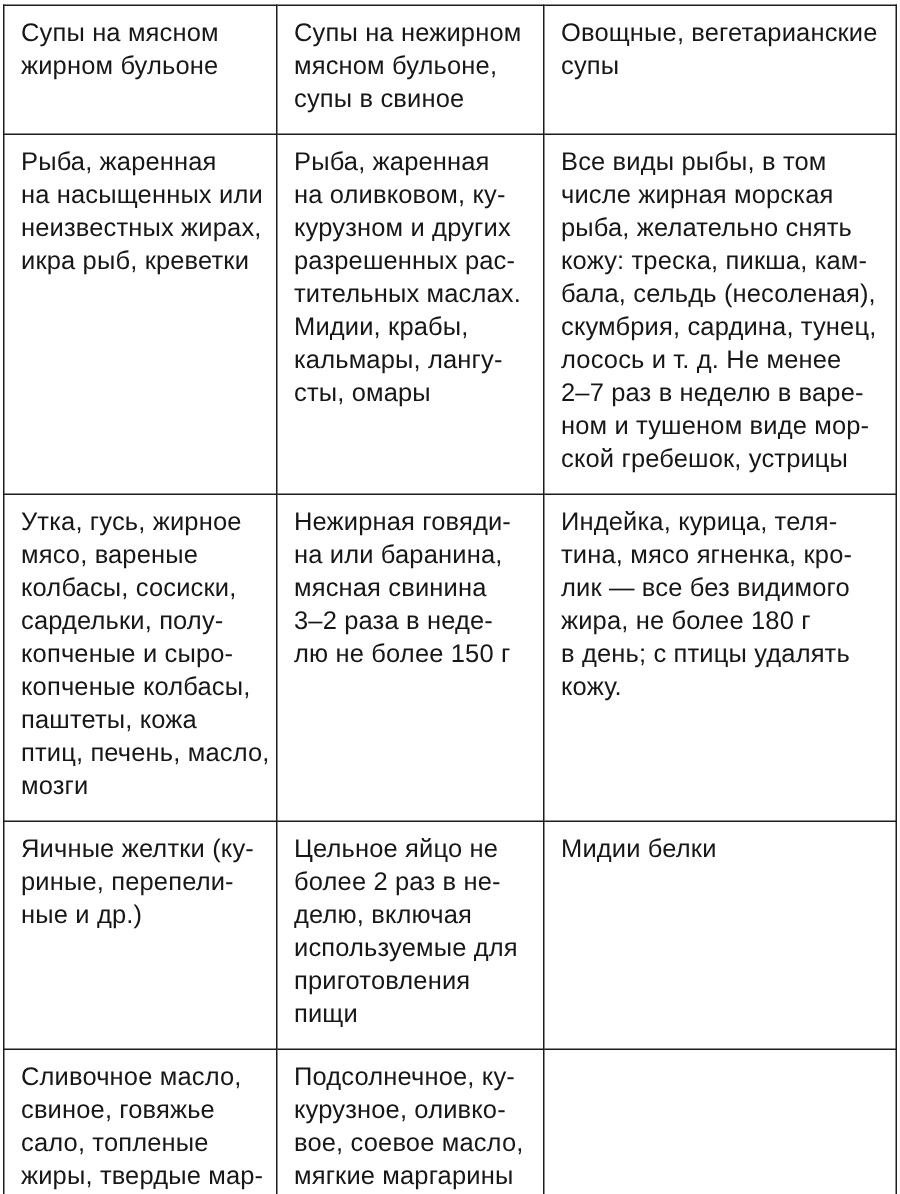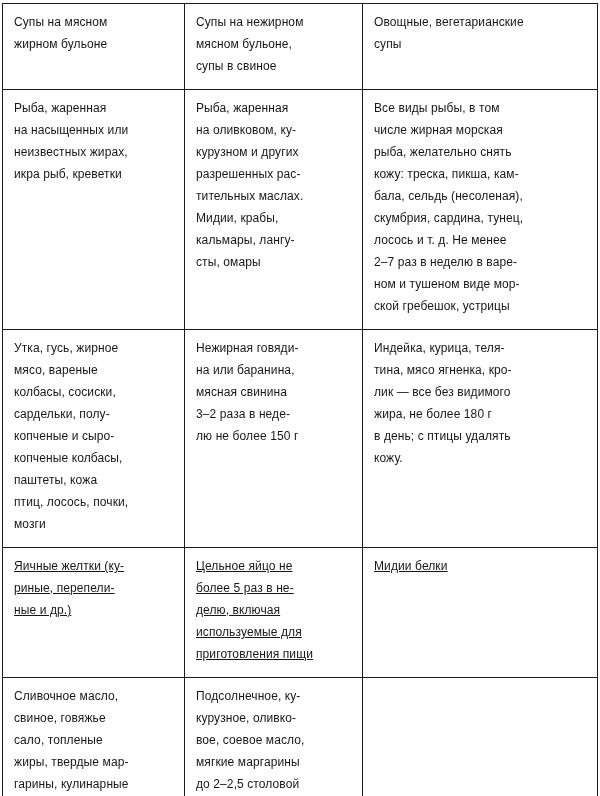--- a/index.html
+++ b/index.html
@@ -21,27 +21,27 @@
     width: 595px;
     border-collapse: collapse;
     table-layout: fixed;
   }
   col.c1 { width: 182px; }
   col.c2 { width: 178px; }
   col.c3 { width: 235px; }
   tr.r1 { height: 76px; }
   tr.r2 { height: 236px; }
   tr.r3 { height: 209px; }
-  tr.r4 { height: 125px; text-decoration: underline; }
+  tr.r4 { height: 125px; }
   tr.r5 { height: 143px; }
   td.cell {
     border: 1.6px solid #1c1c1c;
     vertical-align: top;
     padding: 7px 4px 12px 11px;
-    font-size: 12px;
+    font-size: 17px;
     line-height: 22px;
     letter-spacing: 0.1px;
     white-space: pre-line;
     overflow: hidden;
   }
 </style>
 </head>
 <body>
 
 <table class="diet-table">
@@ -85,40 +85,40 @@
 ской гребешок, устрицы</td>
     </tr>
     <tr class="r3">
       <td class="cell">Утка, гусь, жирное
 мясо, вареные
 колбасы, сосиски,
 сардельки, полу-
 копченые и сыро-
 копченые колбасы,
 паштеты, кожа
-птиц, лосось, почки,
+птиц, печень, масло,
 мозги</td>
       <td class="cell">Нежирная говяди-
 на или баранина,
 мясная свинина
 3–2 раза в неде-
 лю не более 150 г</td>
       <td class="cell">Индейка, курица, теля-
 тина, мясо ягненка, кро-
 лик — все без видимого
 жира, не более 180 г
 в день; с птицы удалять
 кожу.</td>
     </tr>
     <tr class="r4">
       <td class="cell">Яичные желтки (ку-
 риные, перепели-
 ные и др.)</td>
       <td class="cell">Цельное яйцо не
-более 5 раз в не-
+более 2 раз в не-
 делю, включая
 используемые для
 приготовления пищи</td>
       <td class="cell">Мидии белки</td>
     </tr>
     <tr class="r5">
       <td class="cell">Сливочное масло,
 свиное, говяжье
 сало, топленые
 жиры, твердые мар-

